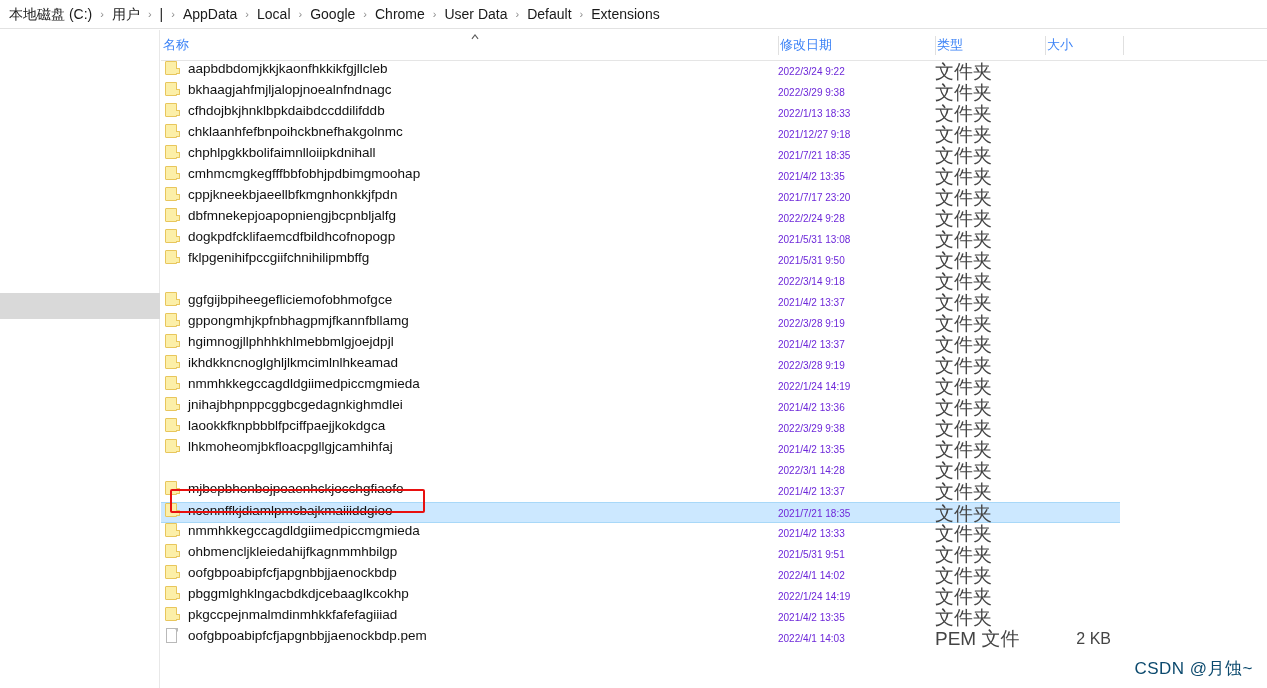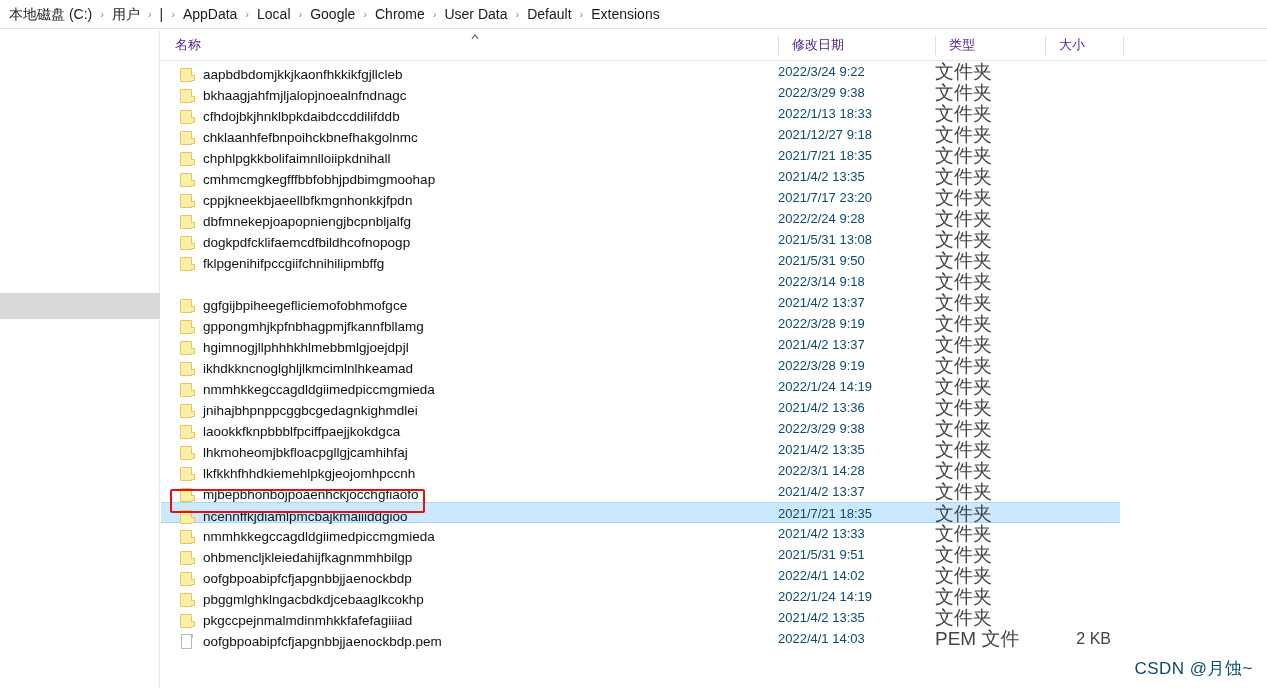--- a/index.html
+++ b/index.html
@@ -72,22 +72,22 @@
     height: 31px;
     border-bottom: 1px solid #e5e5e5;
     background: #ffffff;
   }
   .colhead {
     position: absolute;
     top: 0; height: 30px;
     display: flex;
     align-items: center;
     font-size: 13px;
-    color: #4c1d95;
-    padding-left: 14px;
+    color: #3b82f6;
+    padding-left: 2px;
     cursor: default;
   }
   .colhead-divider {
     position: absolute;
     top: 6px;
     width: 1px; height: 19px;
     background: #e0e0e0;
   }
   #sort-caret {
     position: absolute;
@@ -114,31 +114,31 @@
     background: #cce8ff;
     border-top: 1px solid #a8d8f8;
     border-bottom: 1px solid #a8d8f8;
     width: 959px;
   }
   .cell-name {
     position: absolute;
     left: 0; top: 0;
     height: 21px;
     display: flex;
-    align-items: flex-end;
-    padding-left: 19px;
+    align-items: flex-start;
+    padding-left: 4px;
   }
   .cell-date {
     position: absolute;
     left: 617px; top: 0;
     height: 21px;
     display: flex;
     align-items: center;
-    font-size: 13px;
-    color: #0c4a6e;
+    font-size: 10px;
+    color: #6d28d9;
   }
   .cell-type {
     position: absolute;
     left: 774px; top: 0;
     height: 21px;
     display: flex;
     align-items: center;
     font-size: 19px;
     color: #444444;
   }
@@ -499,27 +499,20 @@
               <span class="body"></span>
               <span class="tab"></span>
             </span>
             <span class="name-text">lhkmoheomjbkfloacpgllgjcamhihfaj</span>
           </div>
           <div class="cell-date">2021/4/2 13:35</div>
           <div class="cell-type">文件夹</div>
           <div class="cell-size"></div>
         </div>
         <div class="row">
-          <div class="cell-name">
-            <span class="icon-folder">
-              <span class="body"></span>
-              <span class="tab"></span>
-            </span>
-            <span class="name-text">lkfkkhfhhdkiemehlpkgjeojomhpccnh</span>
-          </div>
           <div class="cell-date">2022/3/1 14:28</div>
           <div class="cell-type">文件夹</div>
           <div class="cell-size"></div>
         </div>
         <div class="row">
           <div class="cell-name">
             <span class="icon-folder">
               <span class="body"></span>
               <span class="tab"></span>
             </span>

